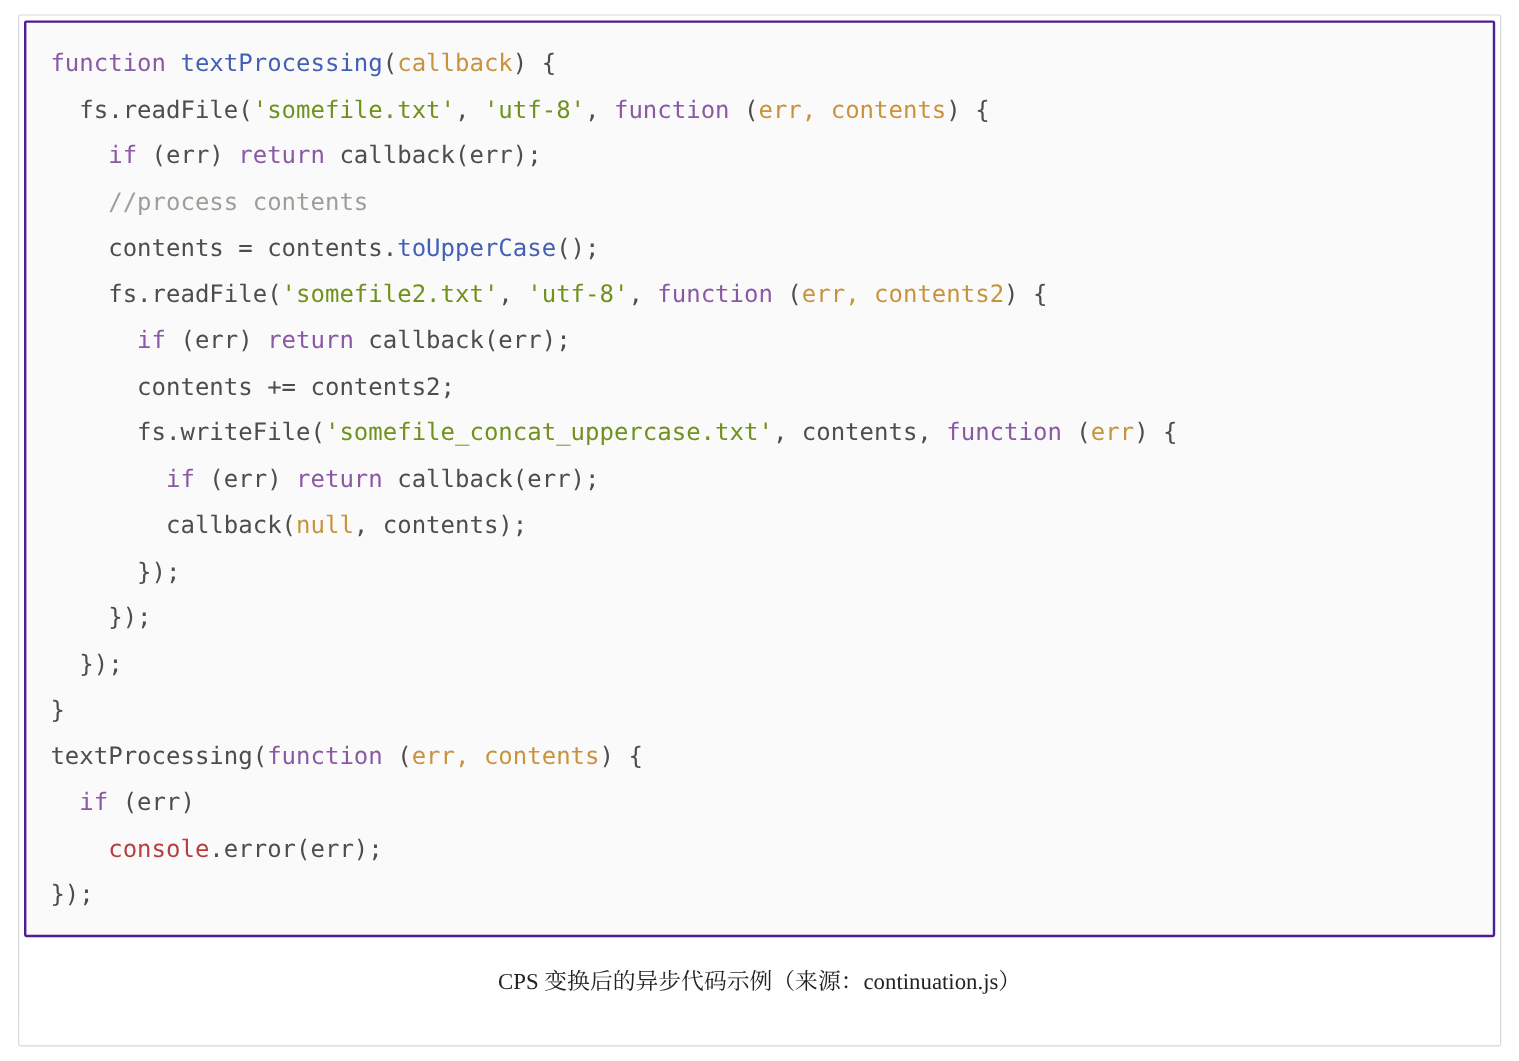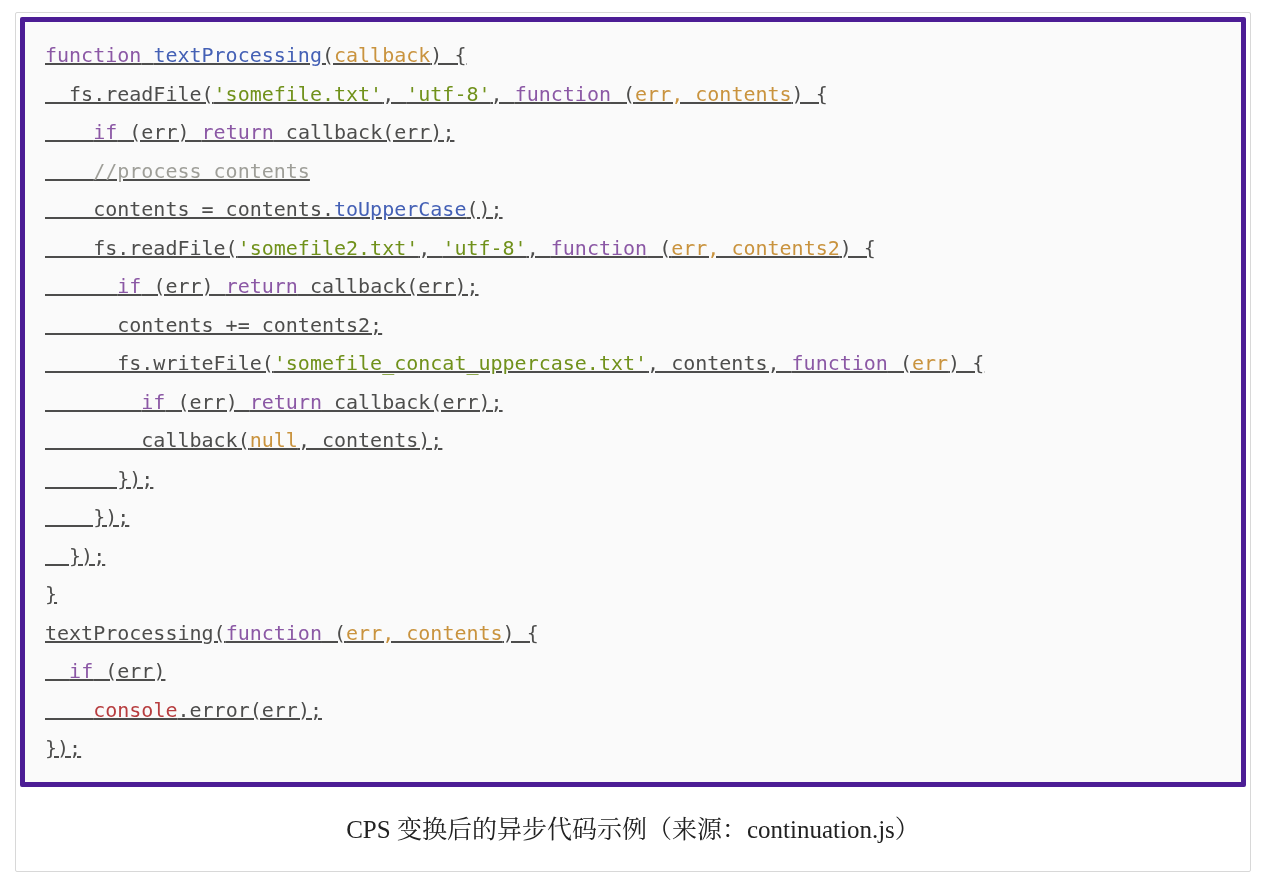--- a/index.html
+++ b/index.html
@@ -10,34 +10,33 @@
     padding:12px 15px;
   }
   .outer {
     border:1px solid #d8d8d8;
     background:#ffffff;
     border-radius:2px;
     height:860px;
     padding:4px 4px 0 4px;
   }
   .codebox {
-    border:5px solid #4c1d95;
+    border:2px solid #4c1d95;
     background:#fafafa;
     border-radius:2px;
     padding:14px 20px;
     font-size:20px;
     line-height:38.5px;
     color:#4d4d4c;
     white-space:pre;
     overflow:hidden;
-    text-decoration:underline;
   }
   .caption {
     font-family: Georgia, "Times New Roman", "PingFang SC","Microsoft YaHei","Noto Serif CJK SC",serif;
-    font-size:25px;
+    font-size:19px;
     color:#222;
     text-align:center;
     margin-top:22px;
   }
   
   .kw   { color:#8b58a5; }           
   .fn   { color:#4460b5; }           
   .prm  { color:#c9933e; }           
   .str  { color:#70911b; }
   .cm   { color:#9e9e98; }           

